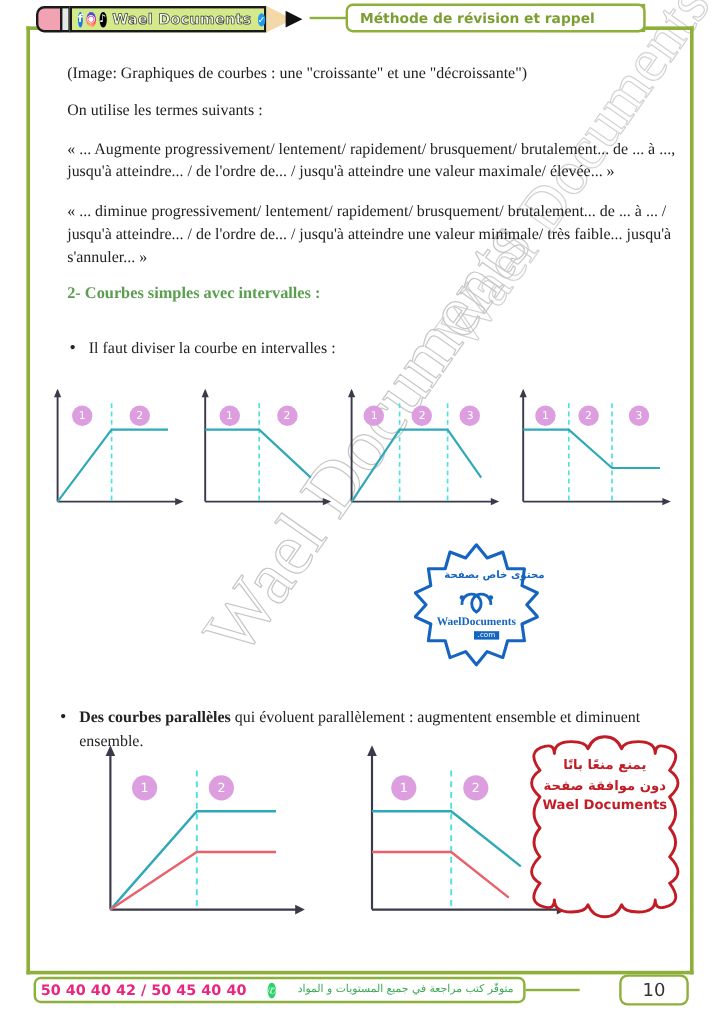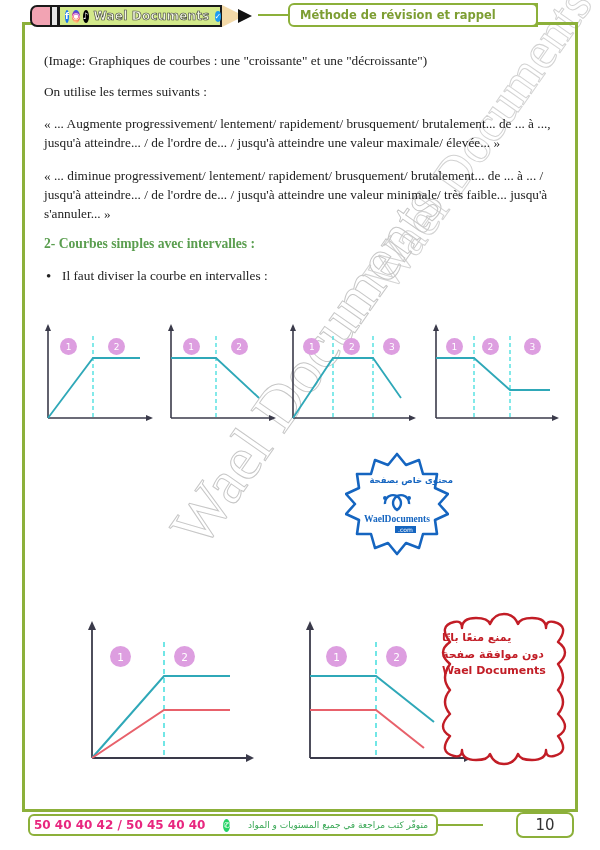--- a/index.html
+++ b/index.html
@@ -58,24 +58,24 @@
   }
   .title-ribbon span{
     font-family:"DejaVu Sans",sans-serif;font-size:11.5px;color:#7d9e33;font-weight:600;white-space:nowrap;
   }
   .ribbon-tail{
     position:absolute;left:430px;top:3px;width:108px;height:24px;background:#8cb03a;
     clip-path:polygon(18% 0,100% 0,100% 100%,18% 100%,0 50%);
   }
 
   
-  .content{position:absolute;left:44px;top:52px;width:510px;}
+  .content{position:absolute;left:56px;top:52px;width:510px;}
   p.t{font-size:13.3px;color:#222;margin:0 0 11px 0;line-height:1.42;text-align:left;}
   p.t2{font-size:13.3px;color:#222;margin:0 0 13px 0;line-height:1.45;}
-  .gh{color:#5a9e4f;font-weight:bold;font-size:13.6px;margin:0 0 14px 0;}
+  .gh{color:#5a9e4f;font-weight:bold;font-size:13.6px;margin:0 0 28px 0;}
   .gh2{color:#8bbd6e;font-weight:bold;font-size:13.4px;margin:0 0 14px 0;}
   ul.b{list-style:none;margin:0 0 8px 0;padding:0;}
   ul.b li{position:relative;padding-left:18px;font-size:13.3px;color:#222;line-height:1.5;margin-bottom:2px;}
   ul.b li:before{content:"•";position:absolute;left:2px;top:-1px;font-size:15px;color:#222;}
   ul.sub{list-style:none;margin:0;padding:0 0 0 34px;}
   ul.sub li{position:relative;padding-left:18px;font-size:13.2px;color:#222;line-height:1.72;}
   ul.sub li:before{content:"•";position:absolute;left:2px;top:-1px;font-size:14px;color:#222;}
   b.bd{font-weight:bold;}
 
   
@@ -83,31 +83,31 @@
   .graphs-row2{position:absolute;left:78px;top:618px;width:400px;height:152px;display:flex;gap:38px;}
   .num-c{
     position:absolute;width:17px;height:17px;border-radius:50%;background:#dd9ee0;
     color:#fff;font-family:"DejaVu Sans",sans-serif;font-size:9px;
     display:flex;align-items:center;justify-content:center;
   }
   .num-c.big{width:21px;height:21px;font-size:10.5px;}
 
   
   .seal{position:absolute;left:345px;top:452px;width:104px;height:104px;}
-  .seal-ar{position:absolute;top:23px;left:4px;width:100%;
+  .seal-ar{position:absolute;top:23px;left:15px;width:100%;text-align:center;
     font-family:"DejaVu Sans",sans-serif;font-size:8.5px;color:#1565c0;direction:rtl;font-weight:bold;}
   .seal-name{position:absolute;top:62px;left:0;width:100%;text-align:center;
     font-family:"Liberation Serif",serif;font-size:9.5px;color:#1565c0;font-weight:bold;}
   .seal-com{position:absolute;top:74px;left:50%;transform:translateX(-2px);
     background:#1565c0;color:#fff;font-family:"DejaVu Sans",sans-serif;font-size:6px;padding:0 3px;}
 
   
   .notice{position:absolute;left:428px;top:612px;width:152px;height:160px;}
   .notice-txt{
-    position:absolute;left:14px;top:18px;width:124px;text-align:left;direction:rtl;
+    position:absolute;left:14px;top:18px;width:124px;text-align:center;direction:rtl;
     font-family:"DejaVu Sans",sans-serif;font-size:11px;line-height:1.52;color:#c21d26;font-weight:bold;
   }
   .notice-en{font-family:"DejaVu Sans",sans-serif;font-size:11px;color:#c21d26;font-weight:bold;direction:ltr;}
 
   
   .footer-pill{
     position:absolute;left:28px;bottom:14px;height:22px;width:410px;
     border:2px solid #8cb03a;border-radius:6px;box-sizing:border-box;background:#fff;
     display:flex;align-items:center;justify-content:flex-end;gap:18px;padding:0 8px;
   }
@@ -242,20 +242,27 @@
       <path d="M40 52 a8 8 0 1 1 12 6 a8 8 0 1 1 12 -6" fill="none" stroke="#1565c0" stroke-width="2.4"></path>
       <circle cx="40" cy="46" r="2" fill="#1565c0"></circle>
       <circle cx="64" cy="46" r="2" fill="#1565c0"></circle>
     </svg>
     <div class="seal-ar">محتوى خاص بصفحة</div>
     <div class="seal-name">WaelDocuments</div>
     <div class="seal-com">.com</div>
   </div>
 
 
+  <div style="position:absolute;left:48px;top:588px;width:500px;">
+    <ul class="b">
+      <li>
+        <b class="bd">Des courbes parallèles</b><span> qui évoluent parallèlement : augmentent ensemble et diminuent ensemble.</span>
+      </li>
+    </ul>
+  </div>
 
   <div class="graphs-row2">
 
     <div style="position:relative;width:180px;height:152px;">
       <svg width="180" height="152">
         <line x1="14" y1="6" x2="14" y2="140" stroke="#3a3a4a" stroke-width="1.8"></line>
         <polygon points="14,3 10,12 18,12" fill="#3a3a4a"></polygon>
         <line x1="14" y1="140" x2="172" y2="140" stroke="#3a3a4a" stroke-width="1.8"></line>
         <polygon points="176,140 168,136 168,144" fill="#3a3a4a"></polygon>
         <line x1="86" y1="24" x2="86" y2="140" stroke="#4fe0e0" stroke-width="1.6" stroke-dasharray="5,4"></line>

